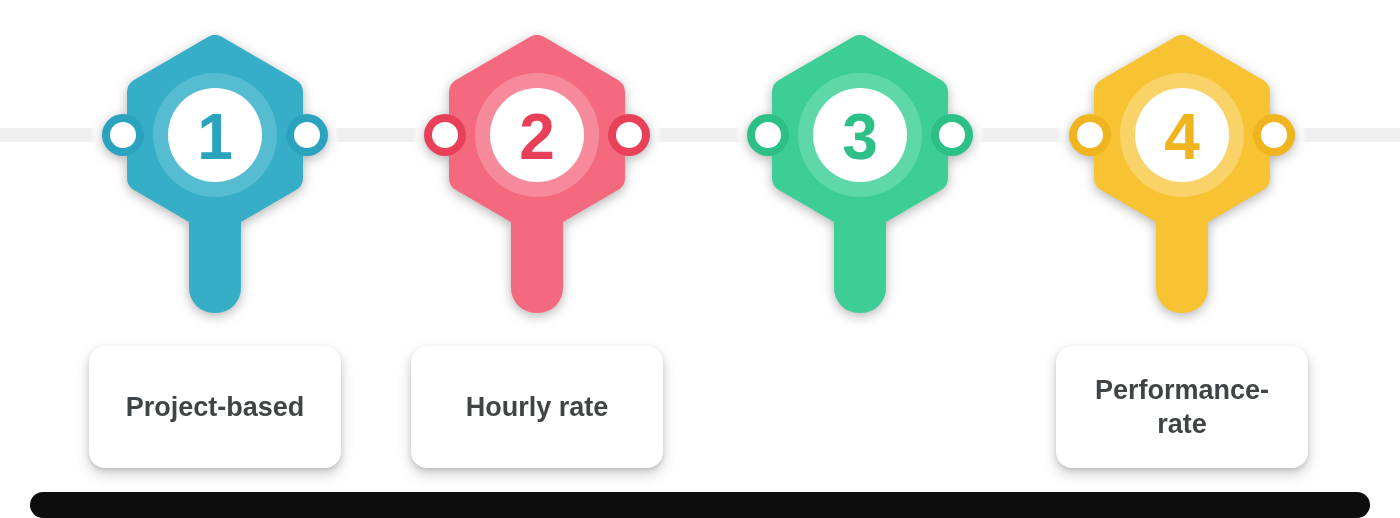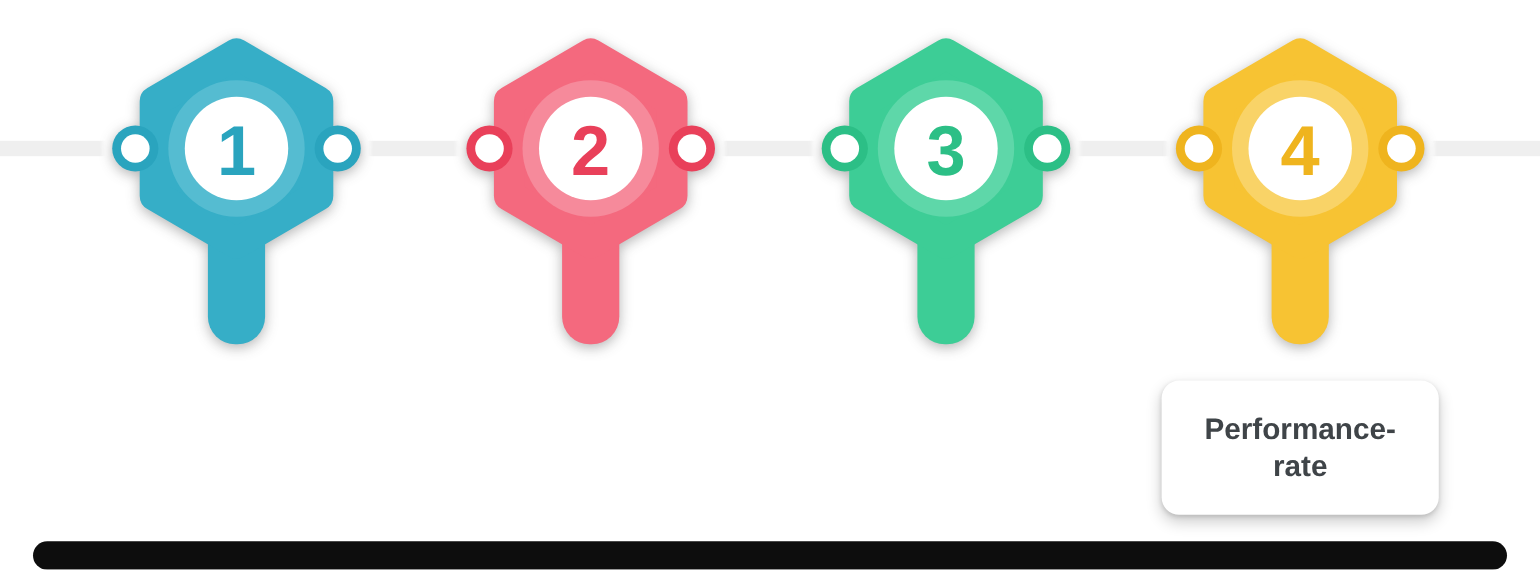--- a/index.html
+++ b/index.html
@@ -111,36 +111,42 @@
       <rect class="stem" x="-26" y="30" width="52" height="148" rx="25"></rect>
       <polygon class="hex" points="0,-86 74,-43 74,43 0,86 -74,43 -74,-43"></polygon>
       <circle class="ear" cx="-92" cy="0" r="21"></circle>
       <circle class="ear" cx="92" cy="0" r="21"></circle>
       <circle class="ring" cx="0" cy="0" r="62"></circle>
       <circle class="disc" cx="0" cy="0" r="47"></circle>
       <circle class="dot" cx="-92" cy="0" r="13"></circle>
       <circle class="dot" cx="92" cy="0" r="13"></circle>
       <text class="num" x="0" y="2">1</text>
     </svg>
+    <div class="card">
+      <span class="card-label">Project-based</span>
+    </div>
   </div>
 
   <div class="step" style="left:417px">
     <div class="gap left"></div>
     <div class="gap right"></div>
     <svg class="marker" width="240" height="300" viewBox="-120 -110 240 300" style="--main: #f4697e; --light: #f68a9b; --dark: #e9405a;">
       <rect class="stem" x="-26" y="30" width="52" height="148" rx="25"></rect>
       <polygon class="hex" points="0,-86 74,-43 74,43 0,86 -74,43 -74,-43"></polygon>
       <circle class="ear" cx="-92" cy="0" r="21"></circle>
       <circle class="ear" cx="92" cy="0" r="21"></circle>
       <circle class="ring" cx="0" cy="0" r="62"></circle>
       <circle class="disc" cx="0" cy="0" r="47"></circle>
       <circle class="dot" cx="-92" cy="0" r="13"></circle>
       <circle class="dot" cx="92" cy="0" r="13"></circle>
       <text class="num" x="0" y="2">2</text>
     </svg>
+    <div class="card">
+      <span class="card-label">Hourly rate</span>
+    </div>
   </div>
 
   <div class="step" style="left:740px">
     <div class="gap left"></div>
     <div class="gap right"></div>
     <svg class="marker" width="240" height="300" viewBox="-120 -110 240 300" style="--main: #3dcd96; --light: #5ed7a9; --dark: #2cbf86;">
       <rect class="stem" x="-26" y="30" width="52" height="148" rx="25"></rect>
       <polygon class="hex" points="0,-86 74,-43 74,43 0,86 -74,43 -74,-43"></polygon>
       <circle class="ear" cx="-92" cy="0" r="21"></circle>
       <circle class="ear" cx="92" cy="0" r="21"></circle>

